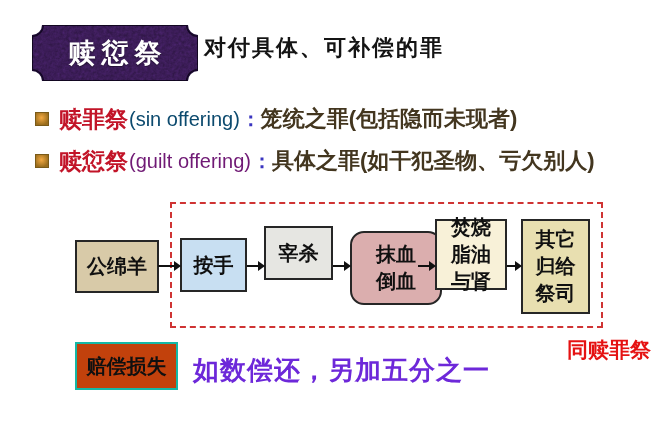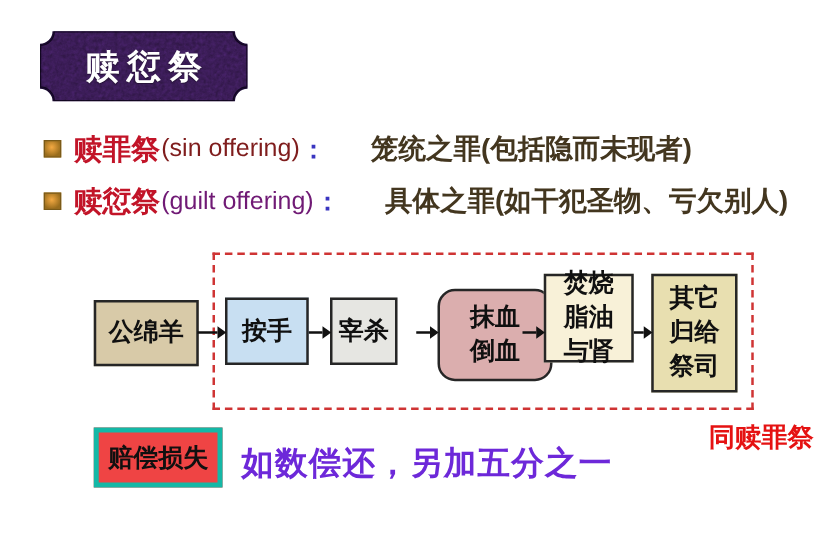--- a/index.html
+++ b/index.html
@@ -28,54 +28,54 @@
   .bullet-row.r1{top:104px;}
   .bullet-row.r2{top:146px;}
   .bullet-sq{
     width:14px;height:14px;margin-right:10px;flex:0 0 auto;
     border:1px solid #7a5a18;box-sizing:border-box;
     background-image:radial-gradient(circle at 45% 40%, rgba(255,176,70,.85), rgba(130,90,15,.55) 75%);
   }
   .seg-head{font-size:23px;font-weight:bold;}
   .seg-en{font-size:20px;font-weight:normal;padding:0 1px;}
   .seg-colon{font-size:20px;font-weight:bold;}
-  .seg-tail{font-size:22px;font-weight:bold;margin-left:36px;}
+  .seg-tail{font-size:22px;font-weight:bold;}
 
   
   .dashed-group{
     position:absolute;left:170px;top:202px;width:433px;height:126px;
     border:2px dashed #cf3434;box-sizing:border-box;
   }
   .fbox{
     position:absolute;border:2px solid #262626;box-sizing:border-box;
     display:flex;align-items:center;justify-content:center;text-align:center;
     font-weight:bold;font-size:20px;color:#101010;white-space:pre-line;line-height:1.35;
   }
   .fbox.b0{left:75px;top:240px;width:84px;height:53px;}
   .fbox.b1{left:180px;top:238px;width:67px;height:54px;}
-  .fbox.b2{left:264px;top:238px;width:54px;height:54px;}
+  .fbox.b2{left:264px;top:226px;width:69px;height:54px;}
   .fbox.b3{left:350px;top:231px;width:92px;height:74px;border-radius:14px;}
   .fbox.b4{left:435px;top:219px;width:72px;height:71px;}
   .fbox.b5{left:521px;top:219px;width:69px;height:95px;text-align:center;}
 
   .arrow{position:absolute;top:261px;height:10px;display:flex;align-items:center;}
   .arrow .shaft{flex:1;height:2px;background:#111;}
   .arrow .head{width:0;height:0;border-left:7px solid #111;border-top:5px solid transparent;border-bottom:5px solid transparent;}
   .arrow.a0{left:158px;width:23px;}
   .arrow.a1{left:247px;width:18px;}
   .arrow.a2{left:333px;width:18px;}
   .arrow.a3{left:418px;width:18px;}
   .arrow.a4{left:507px;width:15px;}
 
   .group-label{position:absolute;left:524px;top:336px;font-size:21px;font-weight:bold;white-space:nowrap;margin-left:43px;}
 
   
   .comp-box{
     position:absolute;left:75px;top:342px;width:103px;height:48px;
-    border:4px solid #14b8a6;box-sizing:border-box;background:#ef4444;
+    border:2px solid #14b8a6;box-sizing:border-box;background:#c2410c;
     display:flex;align-items:center;justify-content:center;
     font-weight:bold;font-size:20px;color:#101010;white-space:nowrap;
   }
   .comp-text{
     position:absolute;left:193px;top:353px;font-size:26px;font-weight:bold;
     color:#6d28d9;letter-spacing:1px;white-space:nowrap;
   }
 </style>
 </head>
 <body>
@@ -90,25 +90,26 @@
           <feColorMatrix in="n" type="matrix" values="0 0 0 0 0  0 0 0 0 0  0 0 0 0 0  0.5 0.5 0.5 0 0" result="a"></feColorMatrix>
           <feComposite in="a" in2="SourceGraphic" operator="in"></feComposite>
         </filter>
       </defs>
       <path d="M 11 0 L 155 0 A 11 11 0 0 0 166 11 L 166 45 A 11 11 0 0 0 155 56 L 11 56 A 11 11 0 0 0 0 45 L 0 11 A 11 11 0 0 0 11 0 Z" stroke="#1c0b33" stroke-width="2" style="fill: rgb(91, 44, 134);"></path>
       <path d="M 11 0 L 155 0 A 11 11 0 0 0 166 11 L 166 45 A 11 11 0 0 0 155 56 L 11 56 A 11 11 0 0 0 0 45 L 0 11 A 11 11 0 0 0 11 0 Z" fill="#2a1150" opacity="0.45" filter="url(#mottle)"></path>
     </svg>
     <div class="plaque-label">赎愆祭</div>
   </div>
 
+  <div class="title">对付具体、可补偿的罪</div>
 
   <div class="bullet-row r1">
     <span class="bullet-sq" style="background-color: rgb(181, 131, 44);"></span>
     <span class="seg-head" style="color: rgb(194, 20, 40);">赎罪祭</span>
-    <span class="seg-en" style="color: #7f1d1d;">(sin offering)</span>
+    <span class="seg-en" style="color: #0c4a6e;">(sin offering)</span>
     <span class="seg-colon" style="color: rgb(58, 53, 192);">：</span>
     <span class="seg-tail" style="color: rgb(67, 54, 31);">笼统之罪(包括隐而未现者)</span>
   </div>
 
   <div class="bullet-row r2">
     <span class="bullet-sq" style="background-color: rgb(181, 131, 44);"></span>
     <span class="seg-head" style="color: rgb(194, 20, 40);">赎愆祭</span>
     <span class="seg-en" style="color: #701a75;">(guilt offering)</span>
     <span class="seg-colon" style="color: rgb(58, 53, 192);">：</span>
     <span class="seg-tail" style="color: rgb(67, 54, 31);">具体之罪(如干犯圣物、亏欠别人)</span>

